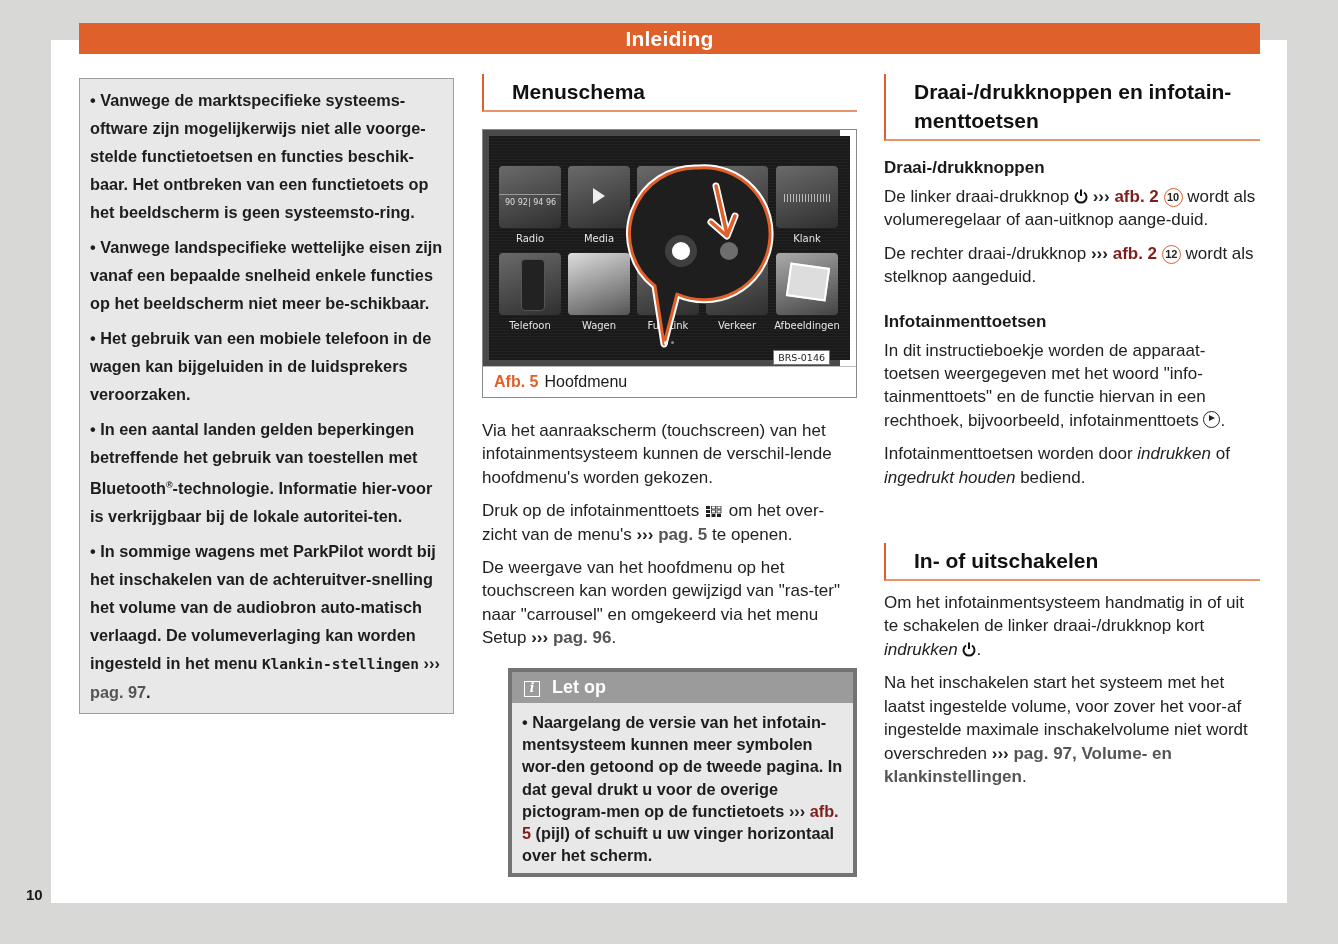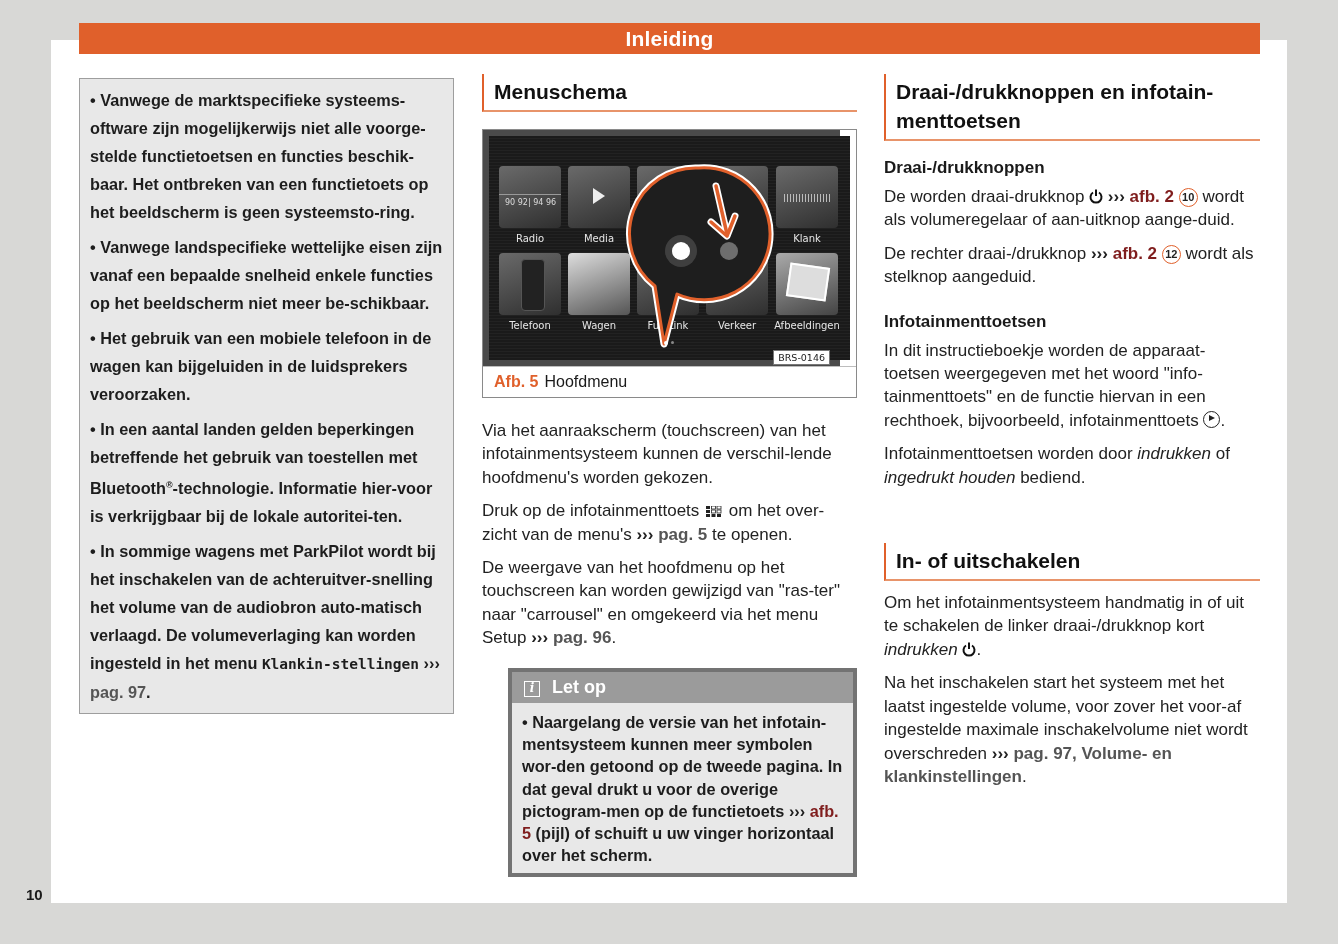--- a/index.html
+++ b/index.html
@@ -16,21 +16,21 @@
     padding: 7px 10px 7px 10px; }
   .col1 p { font-size: 16.3px; font-weight: bold; line-height: 28px; margin-bottom: 7px; color: #1d1d1d; }
   .col1 p:last-child { margin-bottom: 0; }
   .mono { font-family: "DejaVu Sans Mono", monospace; font-weight: bold; font-size: 14.5px; }
   .ref-grey { color: #555; }
   .ref-grey-bold { color: #555; font-weight: bold; }
   sup { font-size: 9px; }
 
   
   .col2 { position: absolute; left: 482px; top: 74px; width: 375px; }
-  .section-title { border-left: 2px solid #e0602b; border-bottom: 2px solid #e8946a; padding: 3px 0 4px 10px;
+  .section-title { border-left: 2px solid #e0602b; border-bottom: 2px solid #e8946a; padding: 3px 0 4px 28px;
     font-size: 21px; font-weight: bold; line-height: 29px; color: #111; }
   .figure { margin-top: 17px; width: 375px; border: 1px solid #8a8a8a; }
   .figure-img { position: relative; width: 357px; height: 236px; background: #4a4a4a; padding: 6px 6px 0 6px; }
   .screen { position: relative; width: 361px; height: 224px; background: #1c1c1c;
     background-image: repeating-linear-gradient(0deg, #1a1a1a 0px, #1a1a1a 2px, #222 2px, #222 3px); overflow: hidden; }
   .tile { position: absolute; width: 62px; height: 62px; border-radius: 4px; background: linear-gradient(160deg, #6a6a6a, #2f2f2f); }
   .tile-label { position: absolute; width: 80px; text-align: center; font-size: 10px; color: #e6e6e6; font-family: "DejaVu Sans", sans-serif; }
   .brs-code { position: absolute; right: 10px; bottom: 1px; background: #fff; color: #222; font-size: 9.5px;
     padding: 1px 4px; border: 1px solid #777; font-family: "DejaVu Sans", sans-serif; }
   .figure-caption { height: 31px; background: #fff; border-top: 1px solid #bdbdbd; padding-left: 11px; line-height: 30px; font-size: 16px; }
@@ -178,21 +178,21 @@
       <span class="orange-bold">afb. 5</span>
       <span>(pijl) of schuift u uw vinger horizontaal over het scherm.</span>
     </div>
   </div>
 </div>
 
 <div class="col3">
   <div class="section-title">Draai-/drukknoppen en infotain-menttoetsen</div>
   <div class="subhead">Draai-/drukknoppen</div>
   <p class="body-text">
-    <span>De worden draai-drukknop</span>
+    <span>De linker draai-drukknop</span>
     <svg class="power" width="14" height="15" viewBox="0 0 14 15">
         <path d="M4 3.5 A5.5 5.5 0 1 0 10 3.5" fill="none" stroke="#111" stroke-width="2"></path>
         <line x1="7" y1="0.5" x2="7" y2="7" stroke="#111" stroke-width="2"></line>
       </svg>
     <b>›››</b>
     <span class="orange-bold">afb. 2</span>
     <span class="circ">10</span>
     <span>wordt als volumeregelaar of aan-uitknop aange-duid.</span>
   </p>
   <p class="body-text gap">

